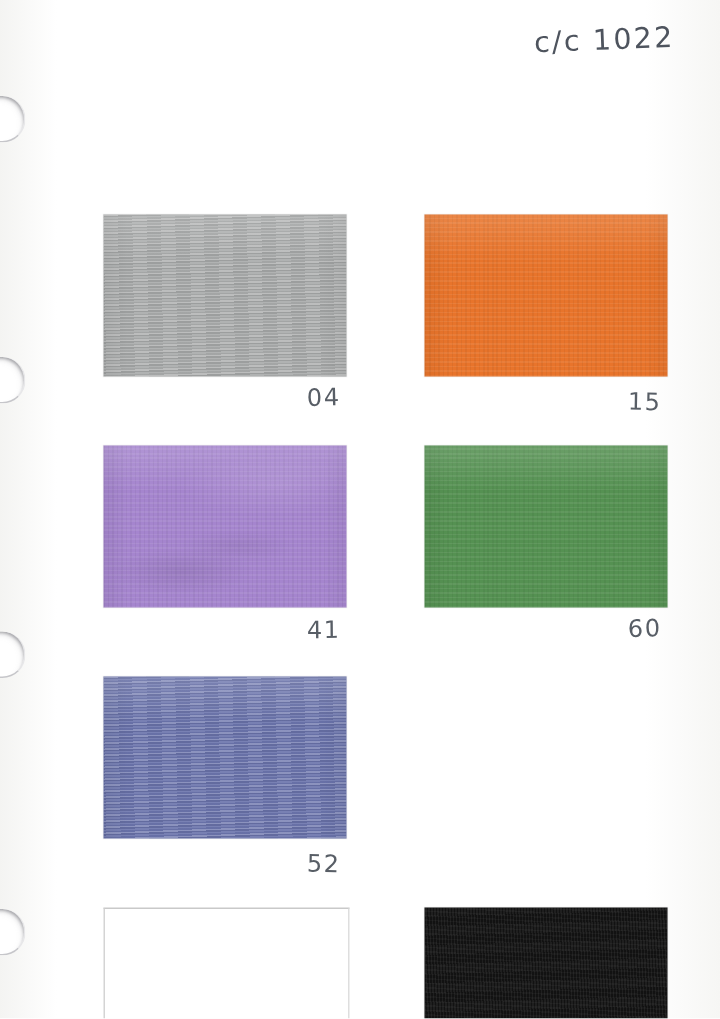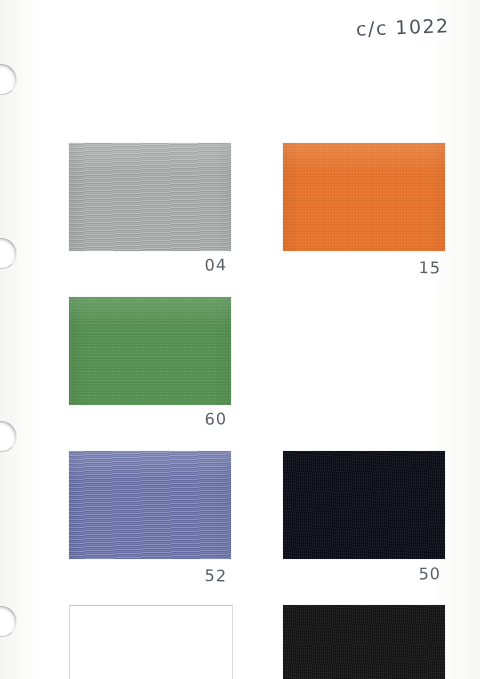--- a/index.html
+++ b/index.html
@@ -177,42 +177,44 @@
         <div class="swatch-chip" style="background:#e8742b">
           <div class="tex tex-weave"></div>
           <div class="tex tex-light"></div>
         </div>
         <div class="swatch-label tilt-b">15</div>
       </div>
     </div>
 
     <div class="swatch-row">
       <div class="swatch-cell">
+        <div class="swatch-chip" style="background:#a585ce">
+          <div class="tex tex-crease"></div>
+          <div class="tex tex-weave"></div>
+          <div class="tex tex-light"></div>
+        </div>
+        <div class="swatch-label tilt-c">41</div>
+      </div>
+      <div class="swatch-cell">
         <div class="swatch-chip" style="background:#559152">
           <div class="tex tex-weave"></div>
           <div class="tex tex-light"></div>
         </div>
         <div class="swatch-label tilt-a">60</div>
       </div>
     </div>
 
     <div class="swatch-row">
       <div class="swatch-cell">
         <div class="swatch-chip" style="background:#6b74ac">
           <div class="tex tex-woven"></div>
           <div class="tex tex-light"></div>
         </div>
         <div class="swatch-label tilt-b">52</div>
       </div>
-      <div class="swatch-cell">
-        <div class="swatch-chip" style="background:#0a0a14">
-          <div class="tex tex-grain"></div>
-        </div>
-        <div class="swatch-label tilt-c">50</div>
-      </div>
     </div>
 
     <div class="swatch-row">
       <div class="swatch-cell">
         <div class="swatch-chip chip-blank"></div>
 
       </div>
       <div class="swatch-cell">
         <div class="swatch-chip" style="background:#121212">
           <div class="tex tex-grain"></div>

